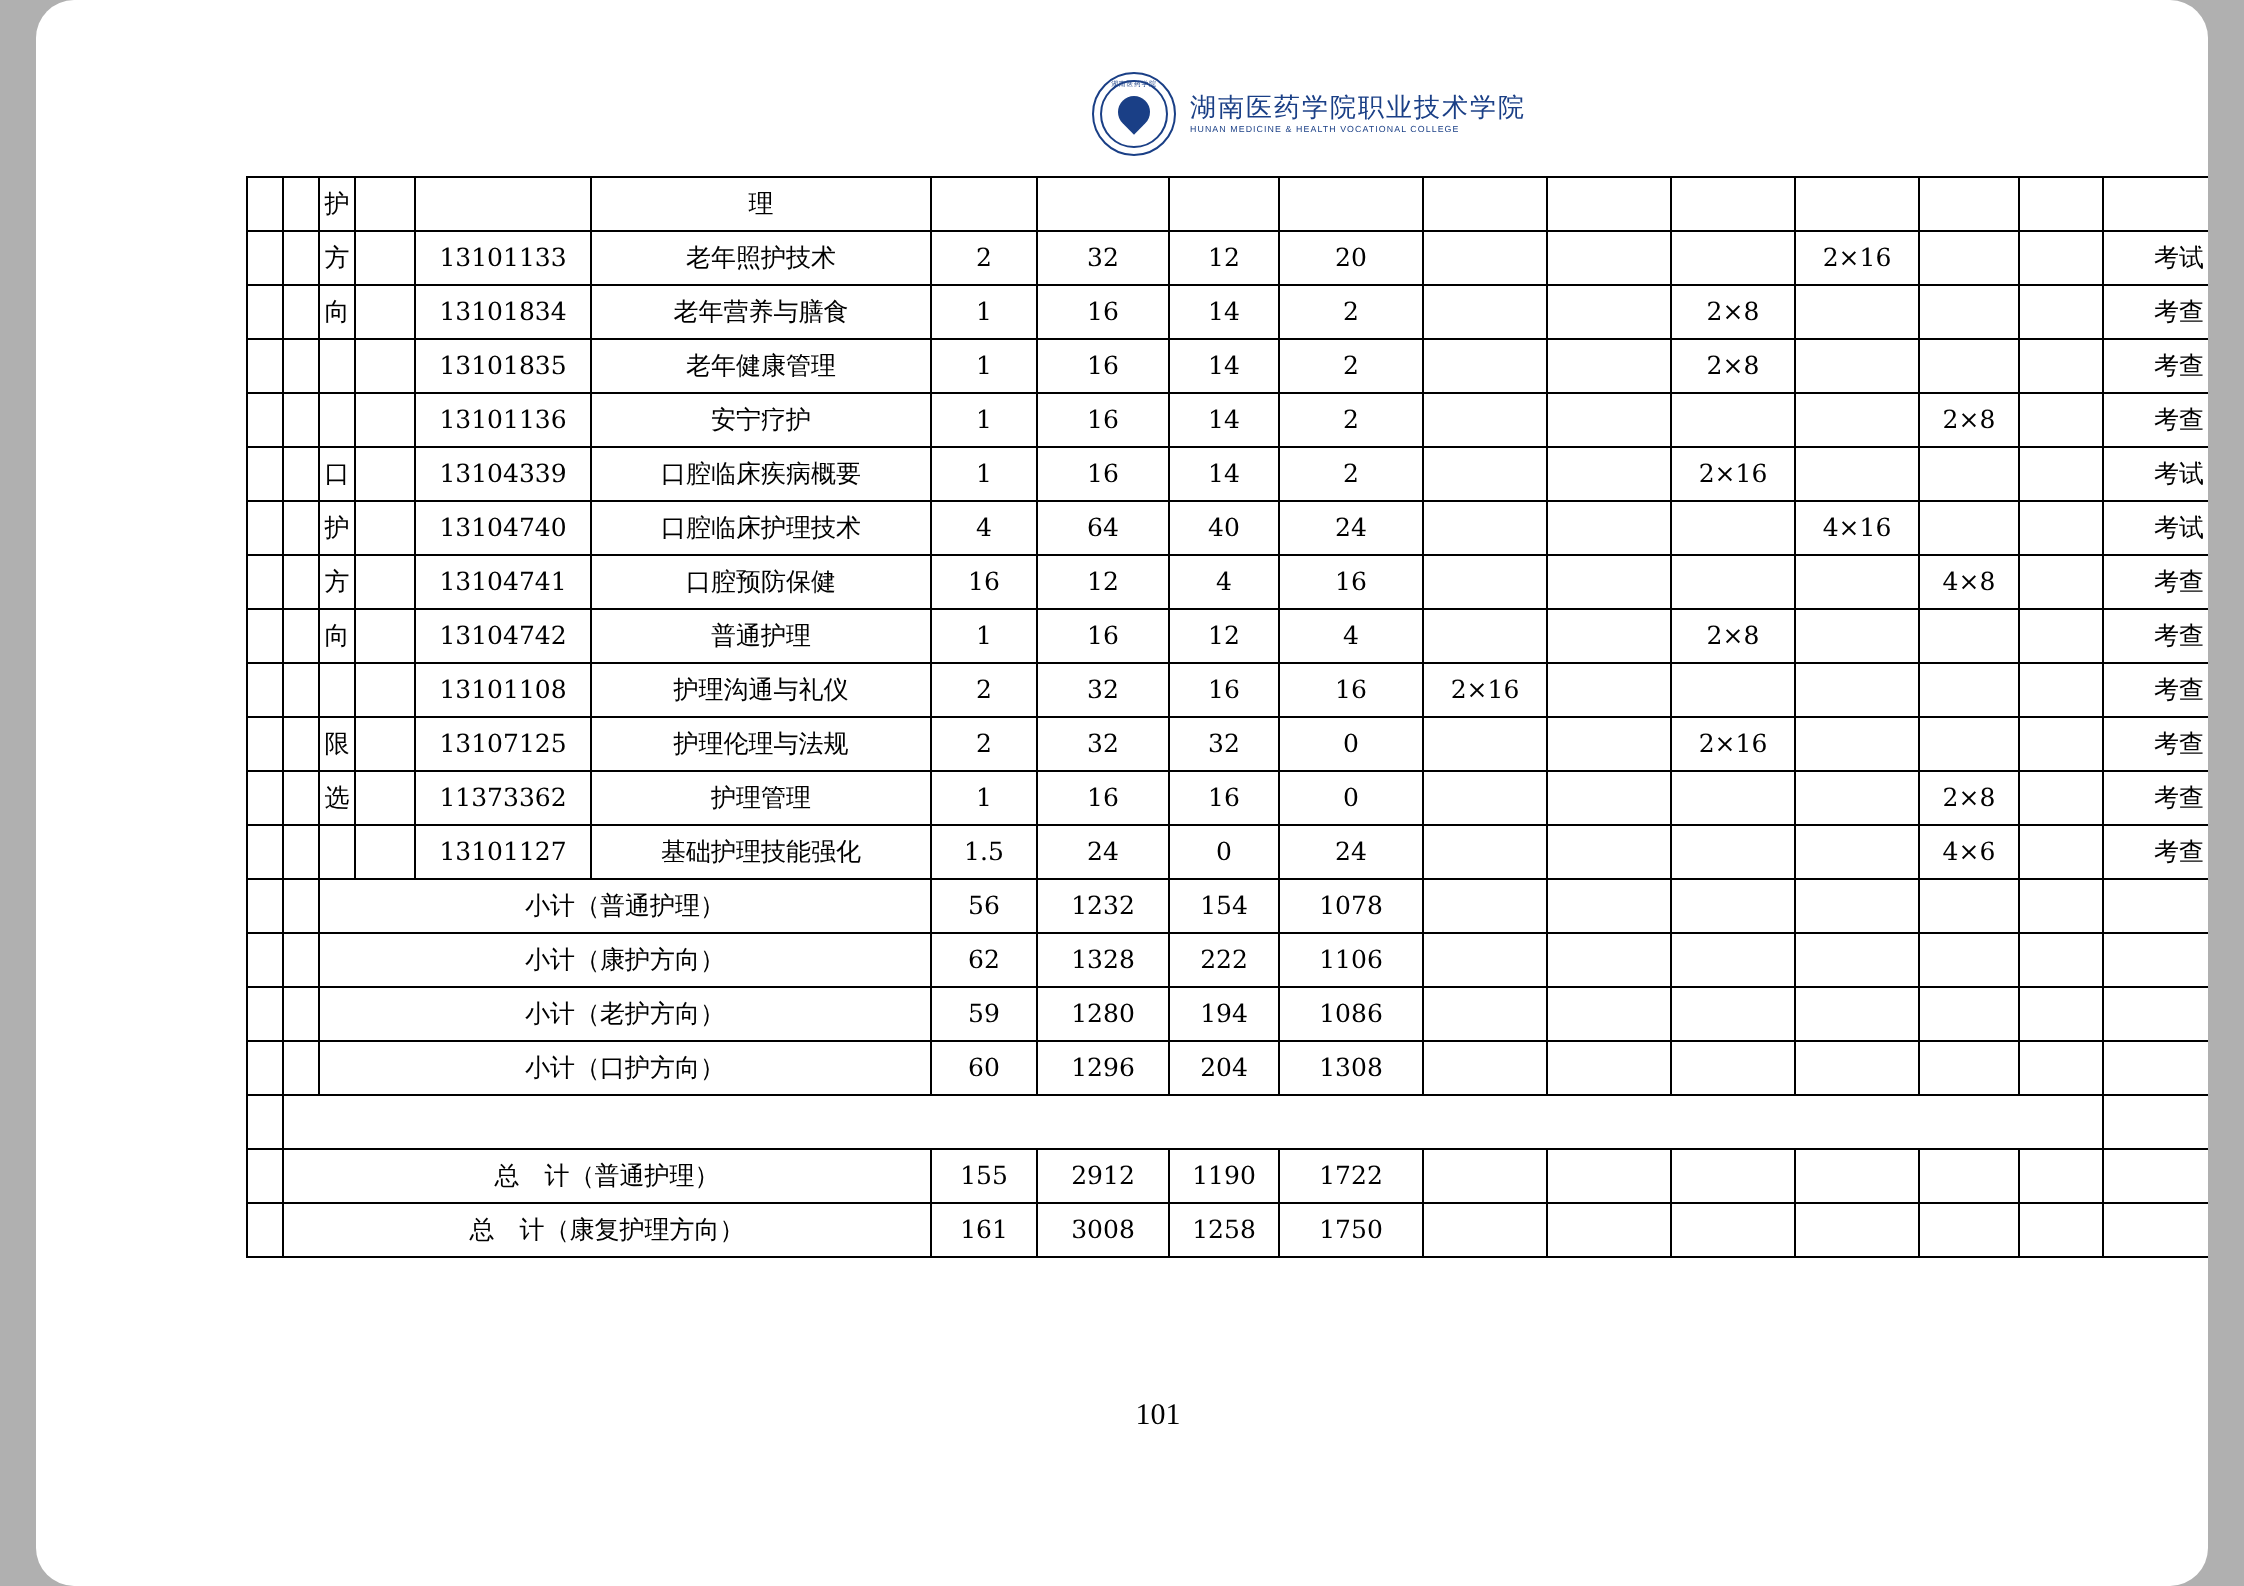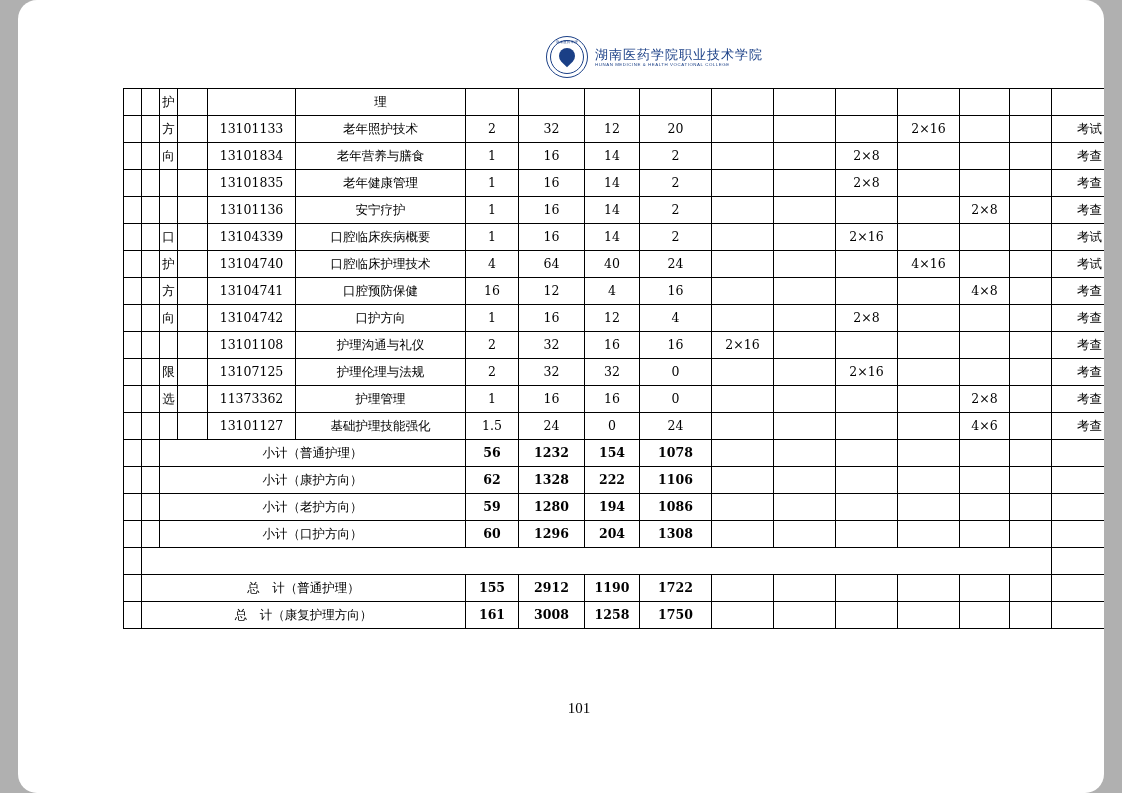--- a/index.html
+++ b/index.html
@@ -102,21 +102,21 @@
     padding: 0 1px;
     text-align: center;
     vertical-align: middle;
     font-size: 12.5px;
     font-family: "DejaVu Serif", "Liberation Serif", serif;
     line-height: 1.15;
     color: #000;
     overflow: hidden;
     white-space: nowrap;
   }
-  td.bold { font-weight: bold; margin-top: 40px; }
+  td.bold { font-weight: normal; margin-top: 40px; }
   td.vert {
     width: 18px;
     font-size: 12.5px;
   }
   td.num {
     font-family: "Liberation Serif", serif;
     font-size: 12.5px;
   }
   .sep-row td {
     border: none;
@@ -325,21 +325,21 @@
             <td class="num">4×8</td>
             <td class="num"></td>
             <td>考查</td>
           </tr>
           <tr>
             <td class="vert"></td>
             <td class="vert"></td>
             <td class="vert">向</td>
             <td></td>
             <td class="num">13104742</td>
-            <td>口护方向</td>
+            <td>普通护理</td>
             <td class="num">1</td>
             <td class="num">16</td>
             <td class="num">12</td>
             <td class="num">4</td>
             <td class="num"></td>
             <td class="num"></td>
             <td class="num">2×8</td>
             <td class="num"></td>
             <td class="num"></td>
             <td class="num"></td>

